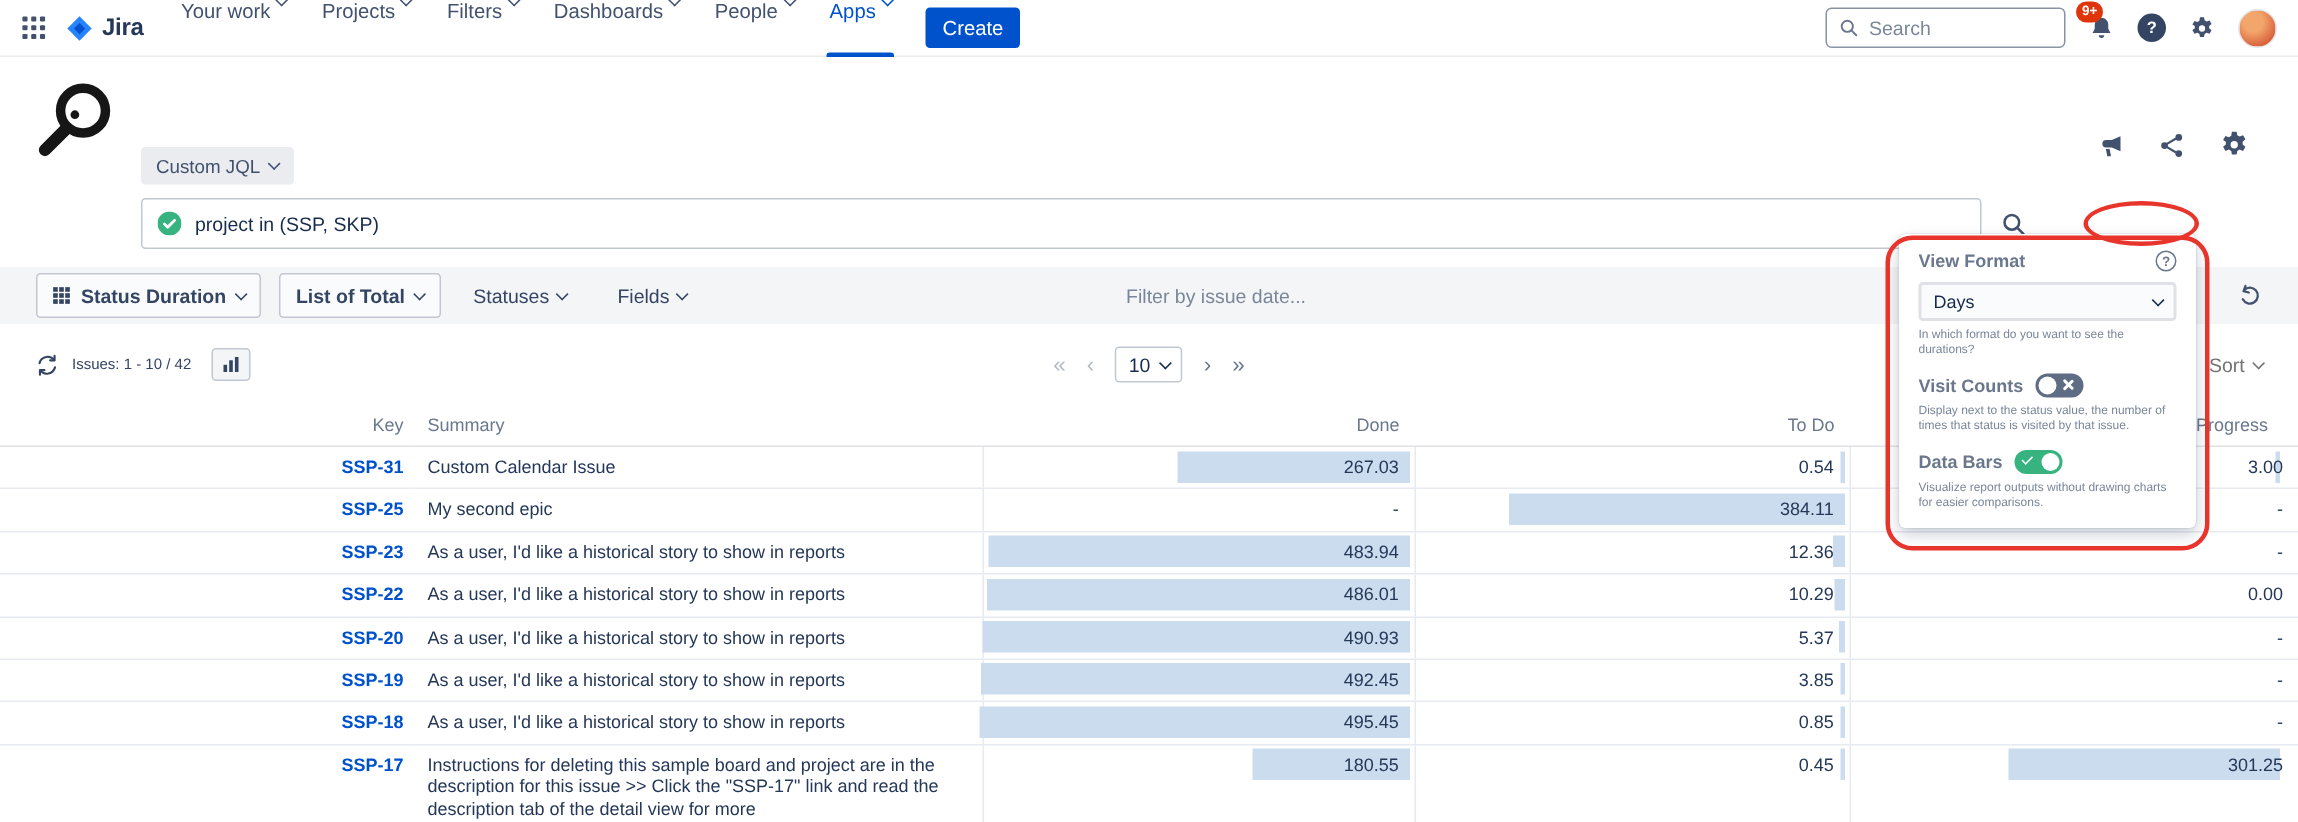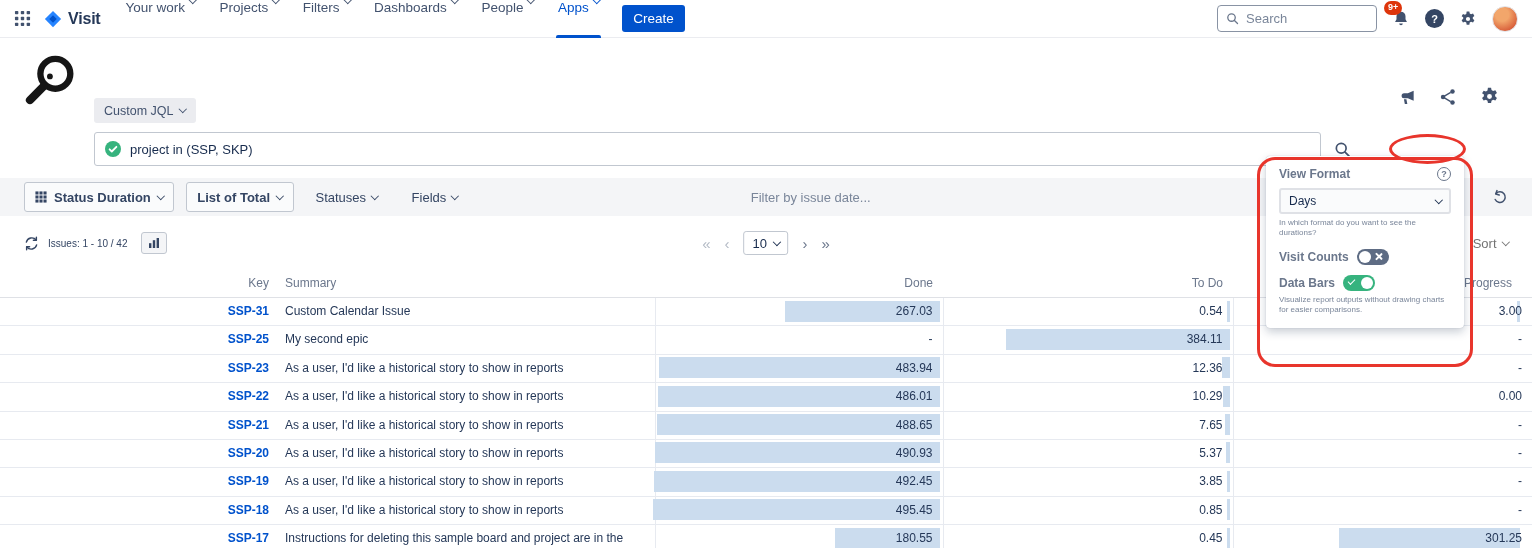--- a/index.html
+++ b/index.html
@@ -143,21 +143,21 @@
           <rect x="13.4" y="13.4" width="3.6" height="3.6" rx="0.8"></rect>
         </svg>
     </span>
     <span class="jira-logo">
       <span style="display:flex">
         <svg width="20" height="20" viewBox="0 0 32 32">
             <path fill="#2684FF" d="M16 3 L29 16 L16 29 L3 16 Z"></path>
             <path fill="#0052CC" d="M16 10 L22 16 L16 22 L10 16 Z"></path>
           </svg>
       </span>
-      <span class="jira-word">Visit</span>
+      <span class="jira-word">Jira</span>
     </span>
     <nav class="nav-items">
       <a class="nav-item">
           <span>Your work</span>
           <span class="chev"></span>
         </a>
       <a class="nav-item">
           <span>Projects</span>
           <span class="chev"></span>
         </a>
@@ -397,27 +397,20 @@
           <td class="col-num last"><span class="val">-</span></td>
         </tr>
         <tr>
           <td><a class="key-link">SSP-22</a></td>
           <td>As a user, I'd like a historical story to show in reports</td>
           <td class="col-num"><span class="databar" style="width: max(3px, 98.1%);"></span><span class="val">486.01</span></td>
           <td class="col-num"><span class="databar" style="width: max(3px, 2.1%);"></span><span class="val">10.29</span></td>
           <td class="col-num last"><span class="val">0.00</span></td>
         </tr>
         <tr>
-          <td><a class="key-link">SSP-21</a></td>
-          <td>As a user, I'd like a historical story to show in reports</td>
-          <td class="col-num"><span class="databar" style="width: max(3px, 98.6%);"></span><span class="val">488.65</span></td>
-          <td class="col-num"><span class="databar" style="width: max(3px, 1.5%);"></span><span class="val">7.65</span></td>
-          <td class="col-num last"><span class="val">-</span></td>
-        </tr>
-        <tr>
           <td><a class="key-link">SSP-20</a></td>
           <td>As a user, I'd like a historical story to show in reports</td>
           <td class="col-num"><span class="databar" style="width: max(3px, 99.1%);"></span><span class="val">490.93</span></td>
           <td class="col-num"><span class="databar" style="width: max(3px, 1.1%);"></span><span class="val">5.37</span></td>
           <td class="col-num last"><span class="val">-</span></td>
         </tr>
         <tr>
           <td><a class="key-link">SSP-19</a></td>
           <td>As a user, I'd like a historical story to show in reports</td>
           <td class="col-num"><span class="databar" style="width: max(3px, 99.4%);"></span><span class="val">492.45</span></td>
@@ -451,20 +444,21 @@
       <span class="chev"></span>
     </button>
     <p class="fp-help">In which format do you want to see the durations?</p>
     <div class="fp-row">
       <span class="fp-label">Visit Counts</span>
       <span class="toggle off">
           <span class="knob"></span>
           <span class="xmark"></span>
         </span>
     </div>
+    <p class="fp-help">Display next to the status value, the number of times that status is visited by that issue.</p>
     <div class="fp-row">
       <span class="fp-label">Data Bars</span>
       <span class="toggle on">
           <span class="tick"></span>
           <span class="knob"></span>
         </span>
     </div>
     <p class="fp-help">Visualize report outputs without drawing charts for easier comparisons.</p>
   </aside>
 

